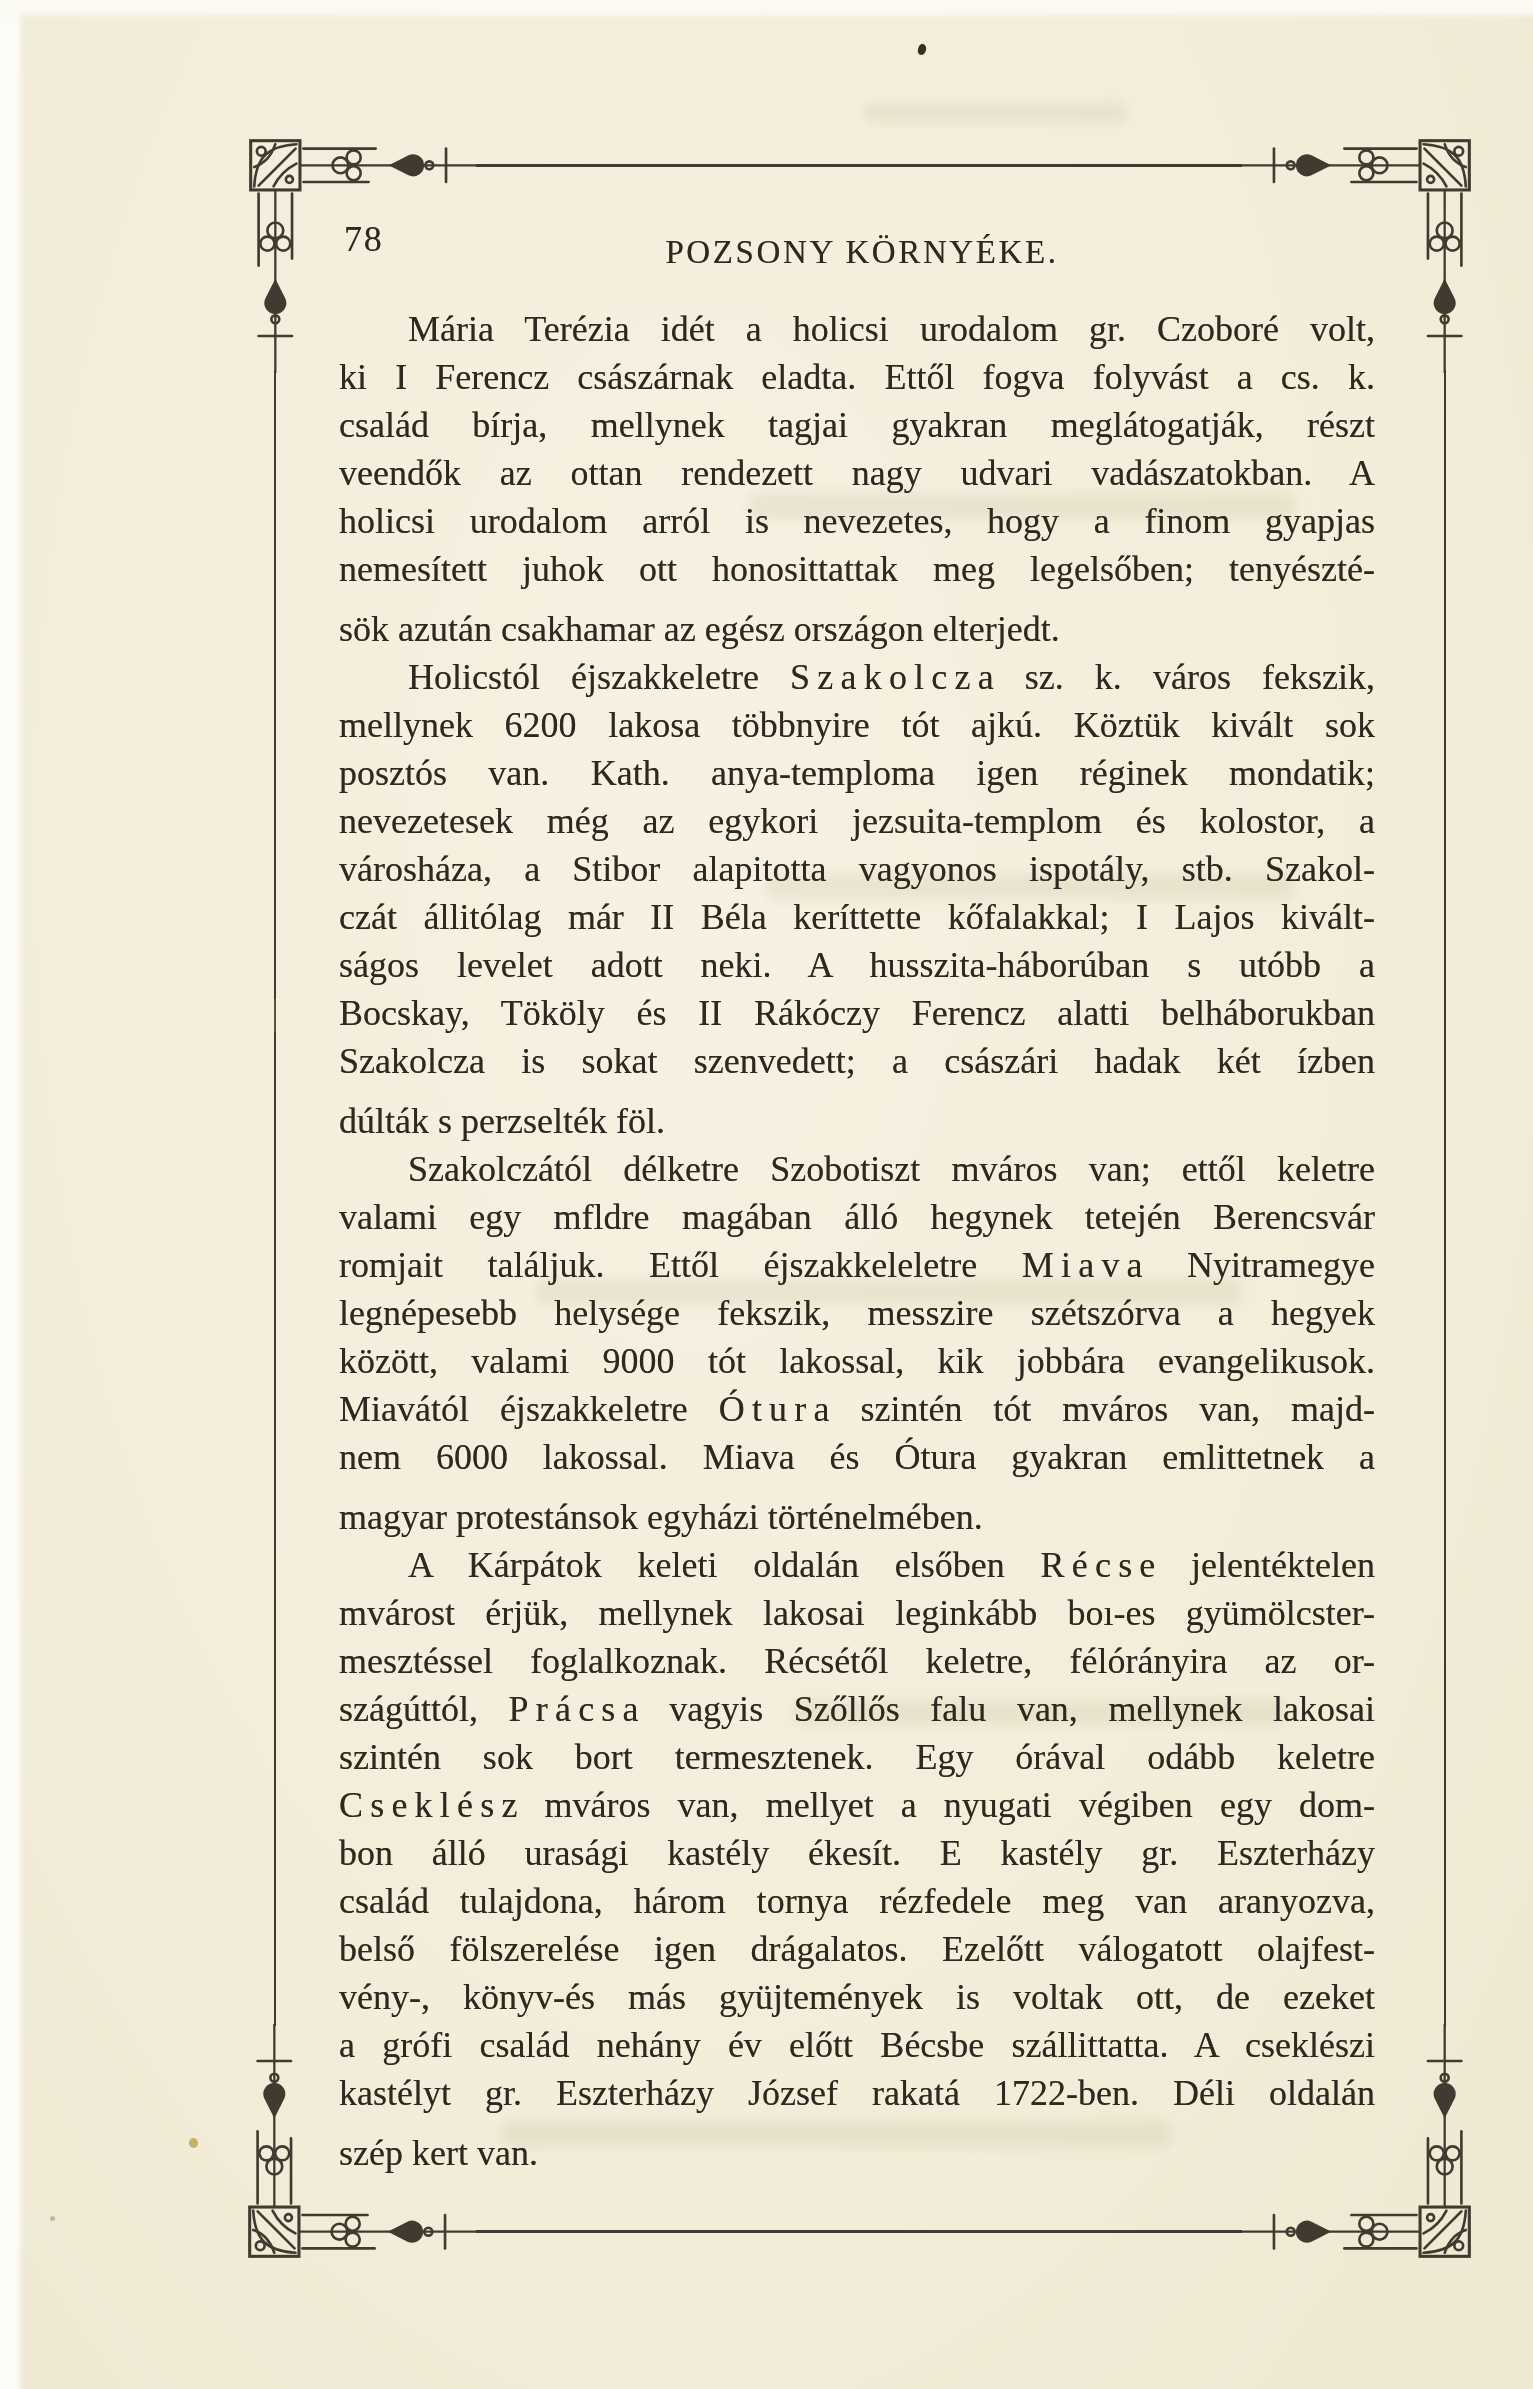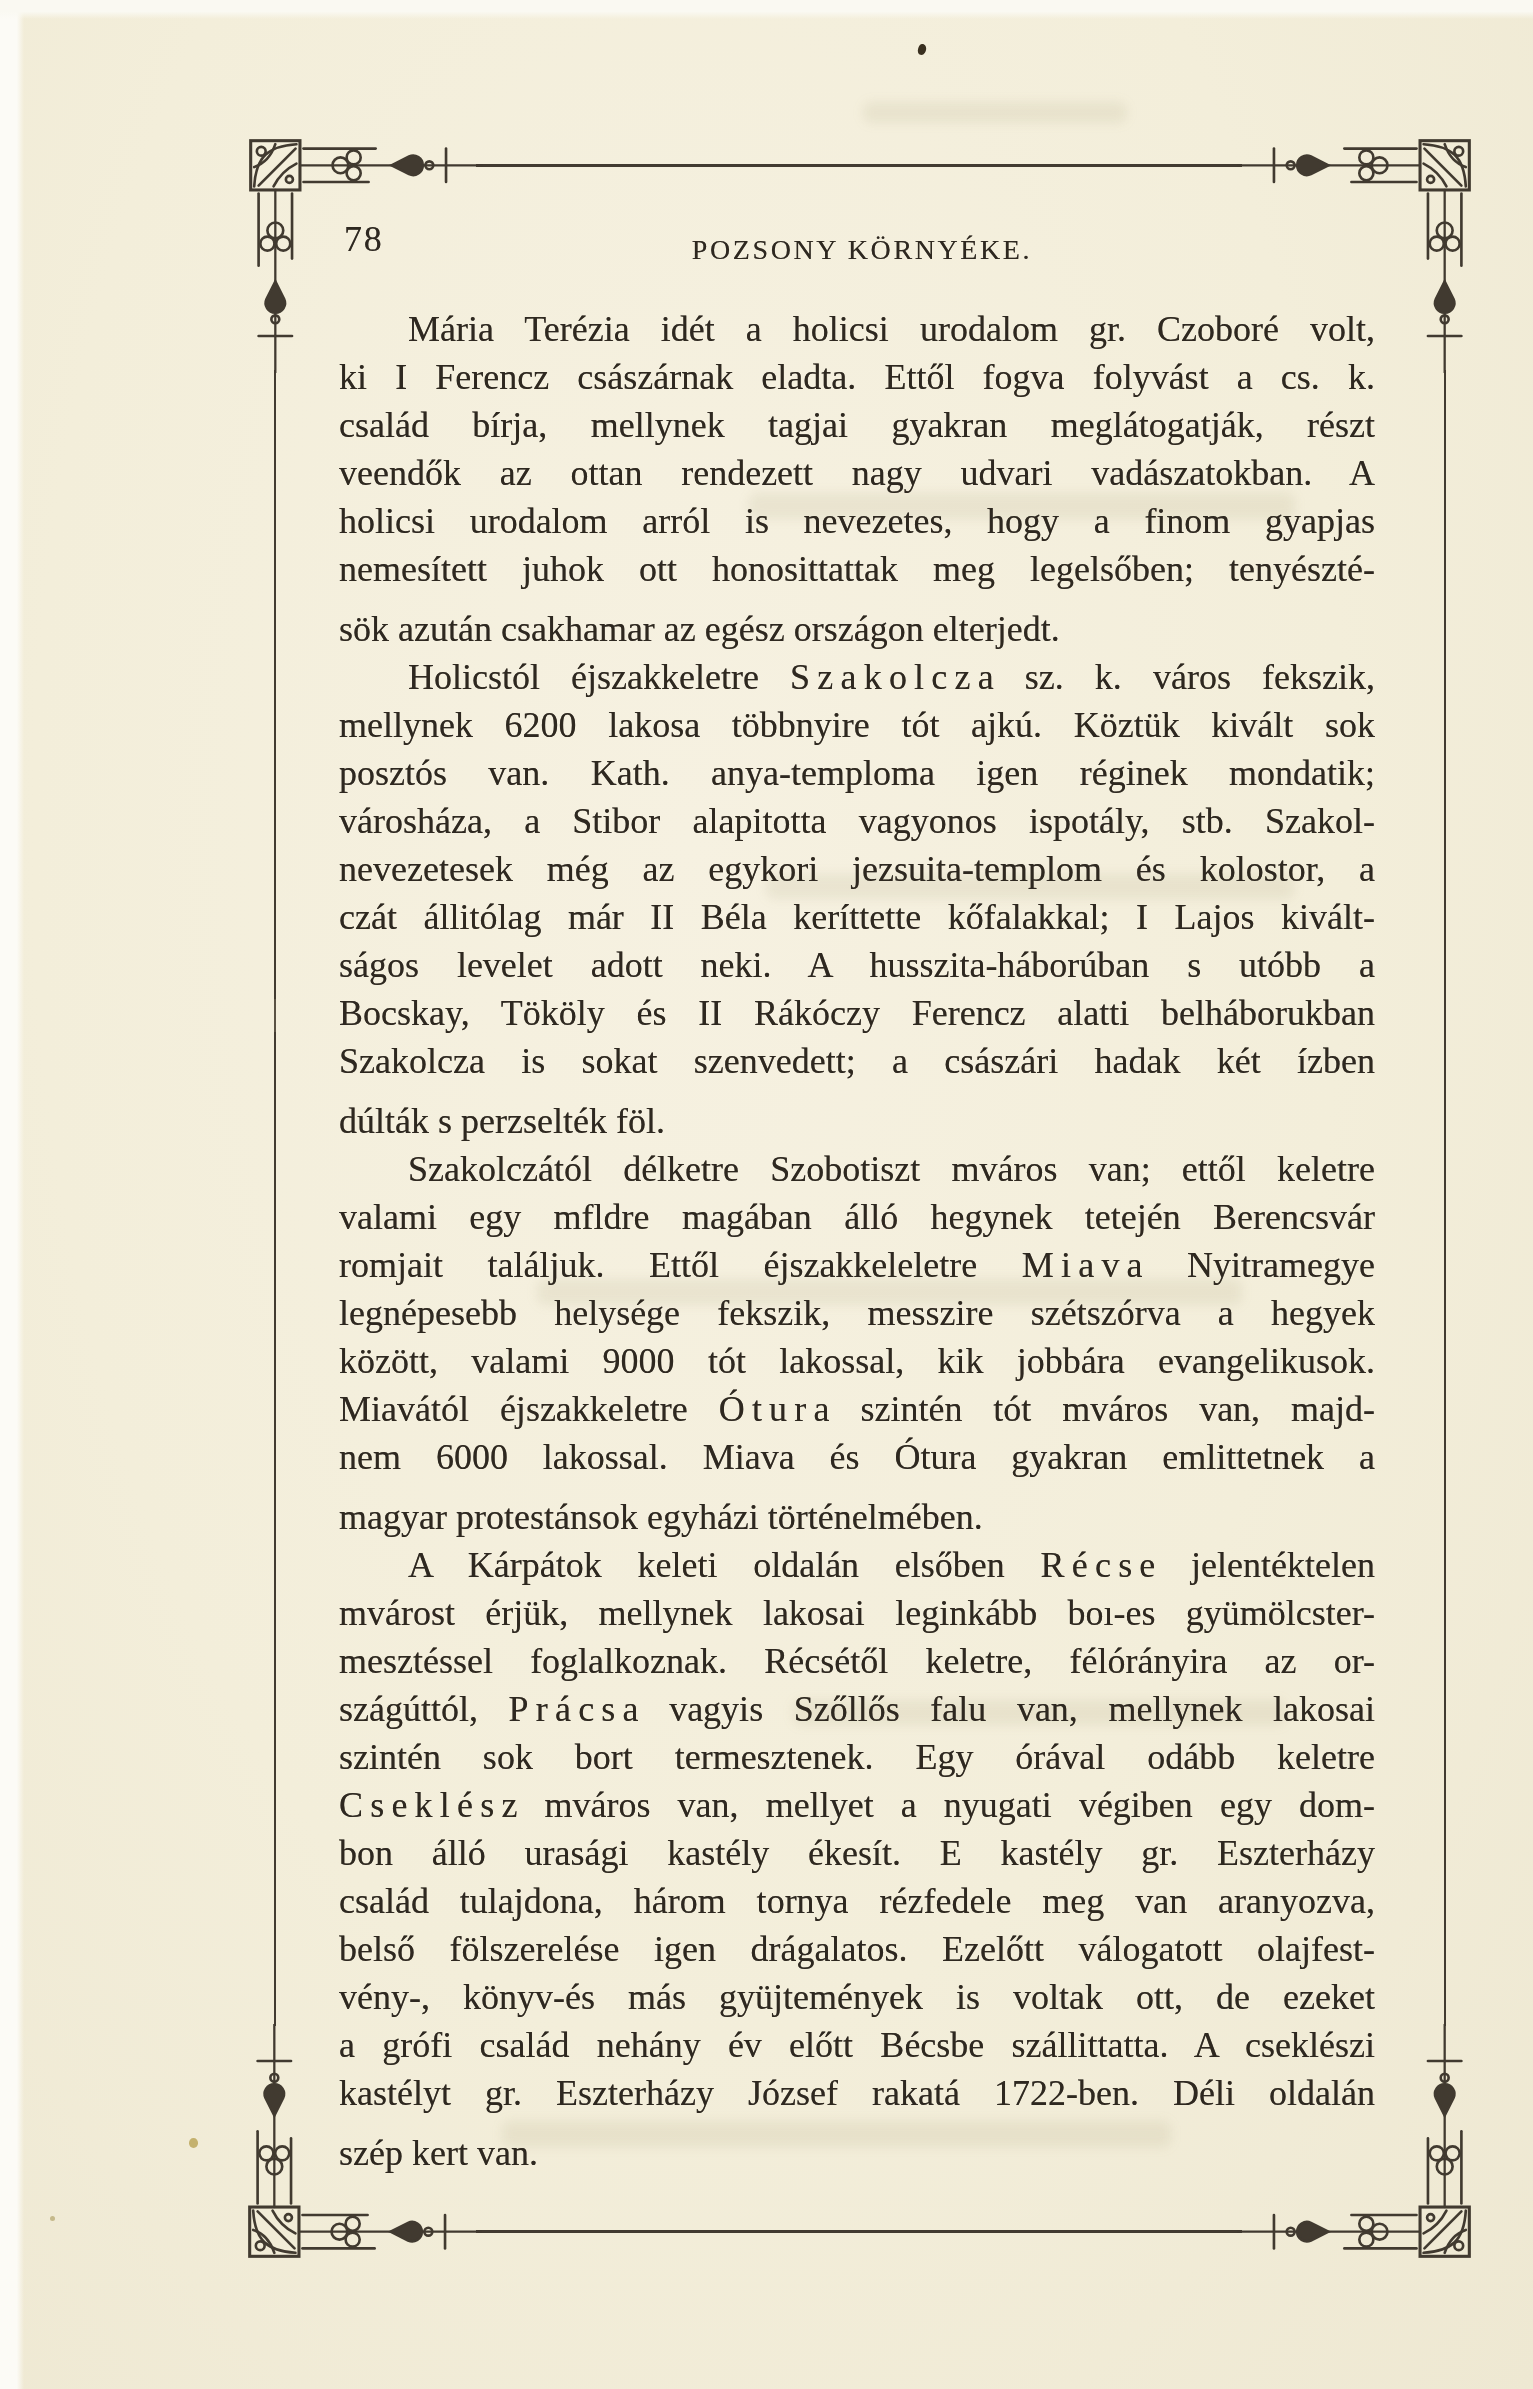--- a/index.html
+++ b/index.html
@@ -31,21 +31,21 @@
   .corner.bl{left:218px;top:2024px;transform:scaleY(-1);}
   .corner.br{left:1237px;top:2024px;transform:scale(-1,-1);}
   
   .pageno{
     position:absolute;left:344px;top:218px;
     font-size:36px;color:#2e2820;letter-spacing:1.8px;
     text-shadow:0 0 0.6px rgba(46,40,32,.55);
   }
   .header{
     position:absolute;left:344px;top:234px;width:1036px;
-    text-align:center;font-size:28px;letter-spacing:2.6px;
+    text-align:center;font-size:33px;letter-spacing:2.6px;
     color:#2e2820;text-shadow:0 0 0.6px rgba(46,40,32,.55);
   }
   
   .textblock{
     position:absolute;left:339px;top:305px;width:1036px;
     font-size:36px;line-height:48px;color:#2e2820;
     text-shadow:0 0 0.6px rgba(46,40,32,.6);
   }
   .tl-line{
     height:48px;white-space:nowrap;
@@ -143,22 +143,22 @@
     <div class="tl-line indent">Mária Terézia idét a holicsi urodalom gr. Czoboré volt,</div>
     <div class="tl-line">ki I Ferencz császárnak eladta. Ettől fogva folyvást a cs. k.</div>
     <div class="tl-line">család bírja, mellynek tagjai gyakran meglátogatják, részt</div>
     <div class="tl-line">veendők az ottan rendezett nagy udvari vadászatokban. A</div>
     <div class="tl-line">holicsi urodalom arról is nevezetes, hogy a finom gyapjas</div>
     <div class="tl-line">nemesített juhok ott honosittattak meg legelsőben; tenyészté-</div>
     <div class="tl-line para-end">sök azután csakhamar az egész országon elterjedt.</div>
     <div class="tl-line indent">Holicstól éjszakkeletre S z a k o l c z a sz. k. város fekszik,</div>
     <div class="tl-line">mellynek 6200 lakosa többnyire tót ajkú. Köztük kivált sok</div>
     <div class="tl-line">posztós van. Kath. anya-temploma igen réginek mondatik;</div>
+    <div class="tl-line">nevezetesek még az egykori jezsuita-templom és kolostor, a</div>
     <div class="tl-line">városháza, a Stibor alapitotta vagyonos ispotály, stb. Szakol-</div>
-    <div class="tl-line">nevezetesek még az egykori jezsuita-templom és kolostor, a</div>
     <div class="tl-line">czát állitólag már II Béla keríttette kőfalakkal; I Lajos kivált-</div>
     <div class="tl-line">ságos levelet adott neki. A husszita-háborúban s utóbb a</div>
     <div class="tl-line">Bocskay, Tököly és II Rákóczy Ferencz alatti belháborukban</div>
     <div class="tl-line">Szakolcza is sokat szenvedett; a császári hadak két ízben</div>
     <div class="tl-line para-end">dúlták s perzselték föl.</div>
     <div class="tl-line indent">Szakolczától délketre Szobotiszt mváros van; ettől keletre</div>
     <div class="tl-line">valami egy mfldre magában álló hegynek tetején Berencsvár</div>
     <div class="tl-line">romjait találjuk. Ettől éjszakkeleletre M i a v a Nyitramegye</div>
     <div class="tl-line">legnépesebb helysége fekszik, messzire szétszórva a hegyek</div>
     <div class="tl-line">között, valami 9000 tót lakossal, kik jobbára evangelikusok.</div>

